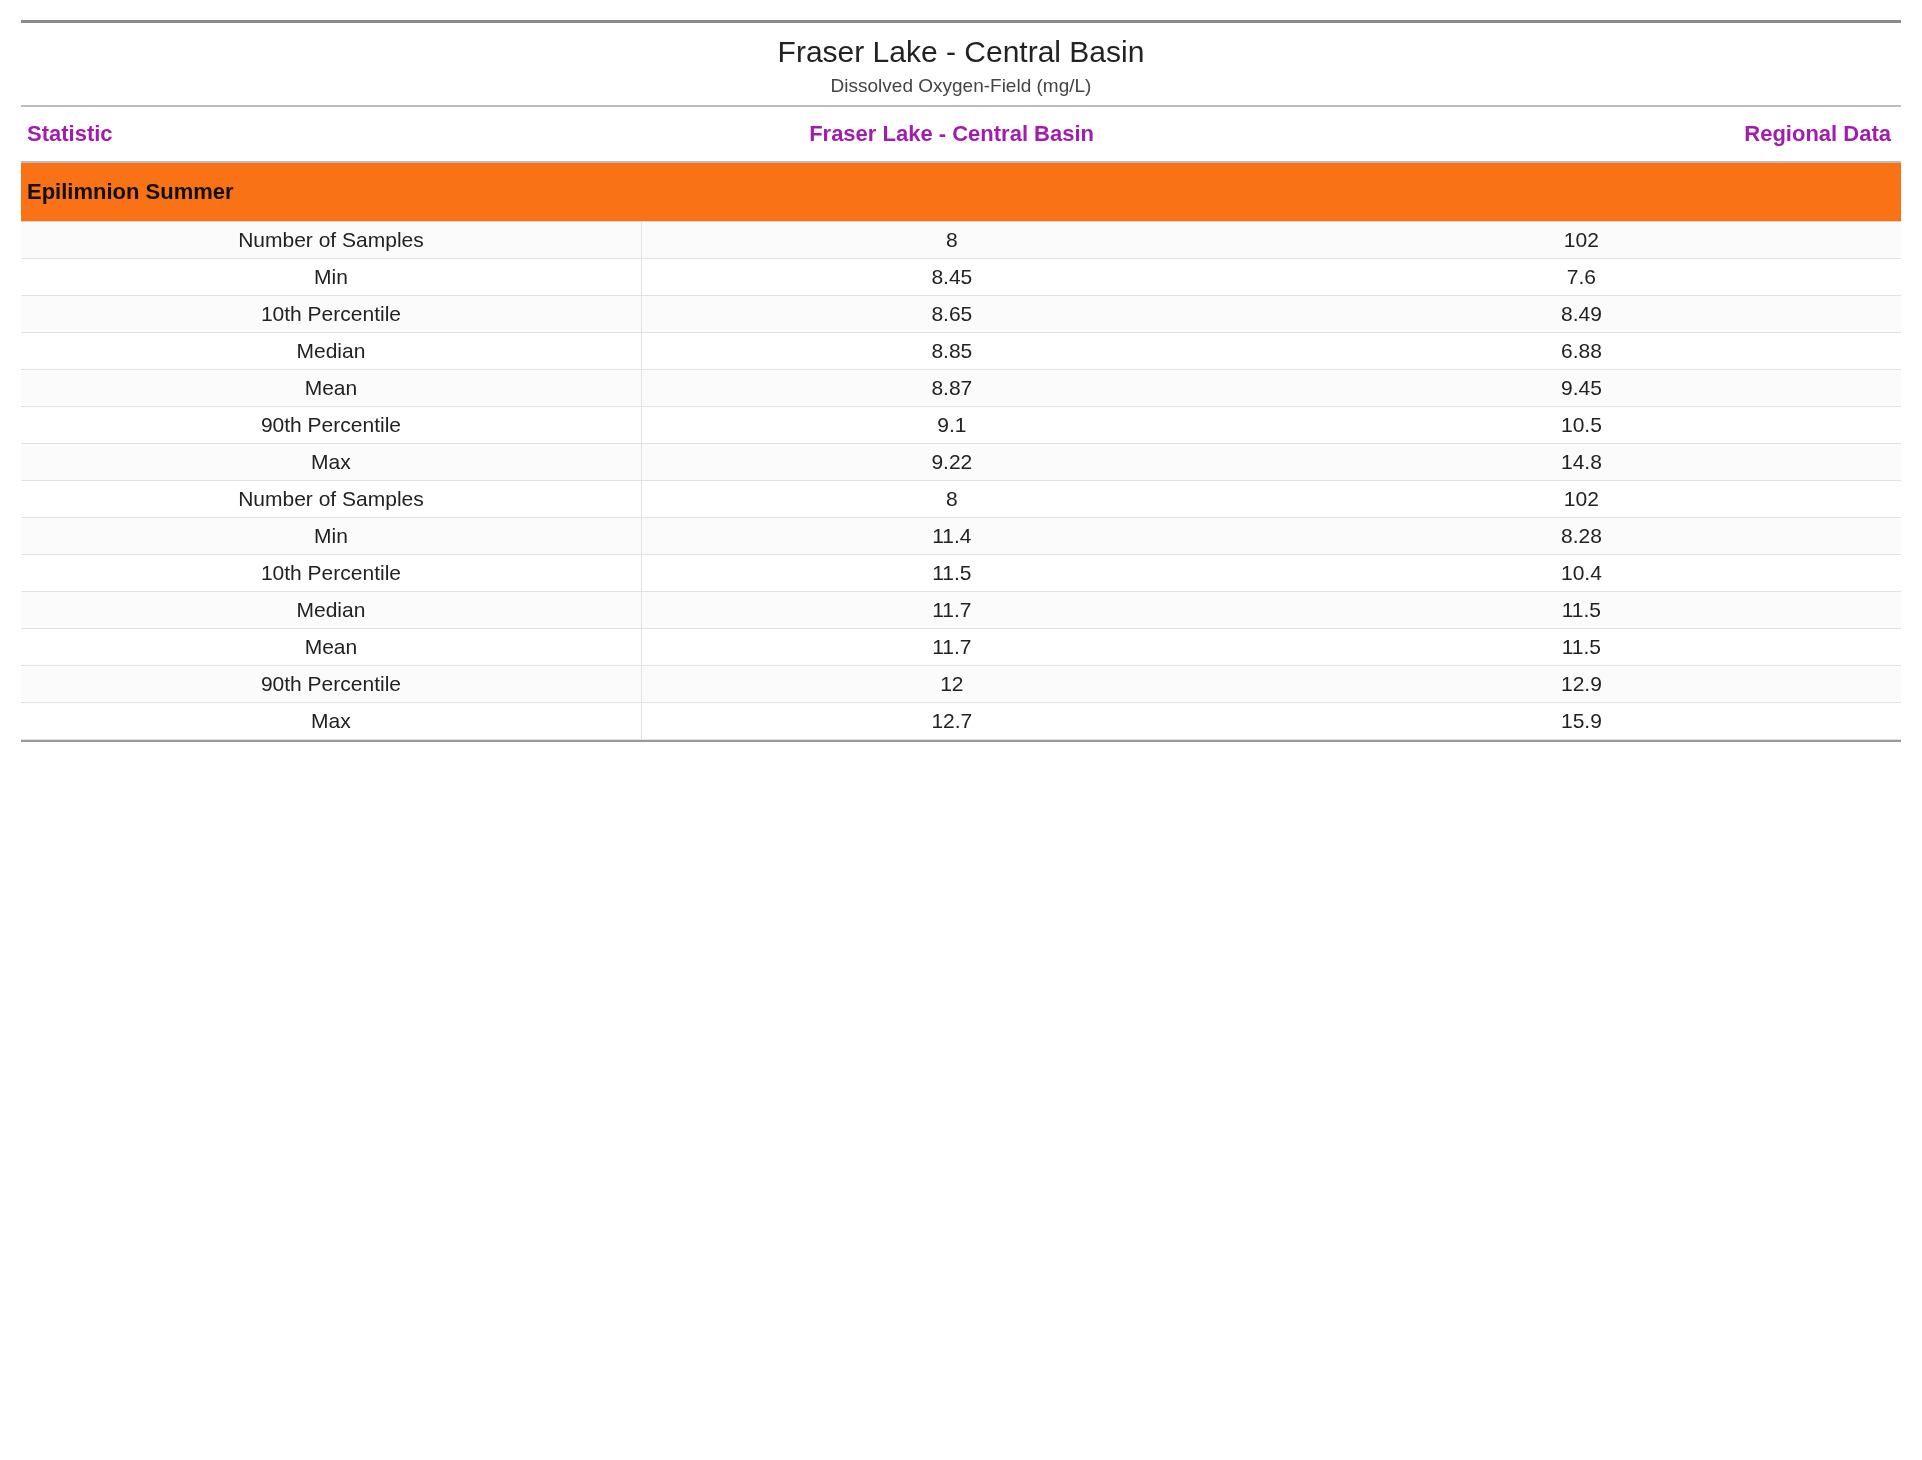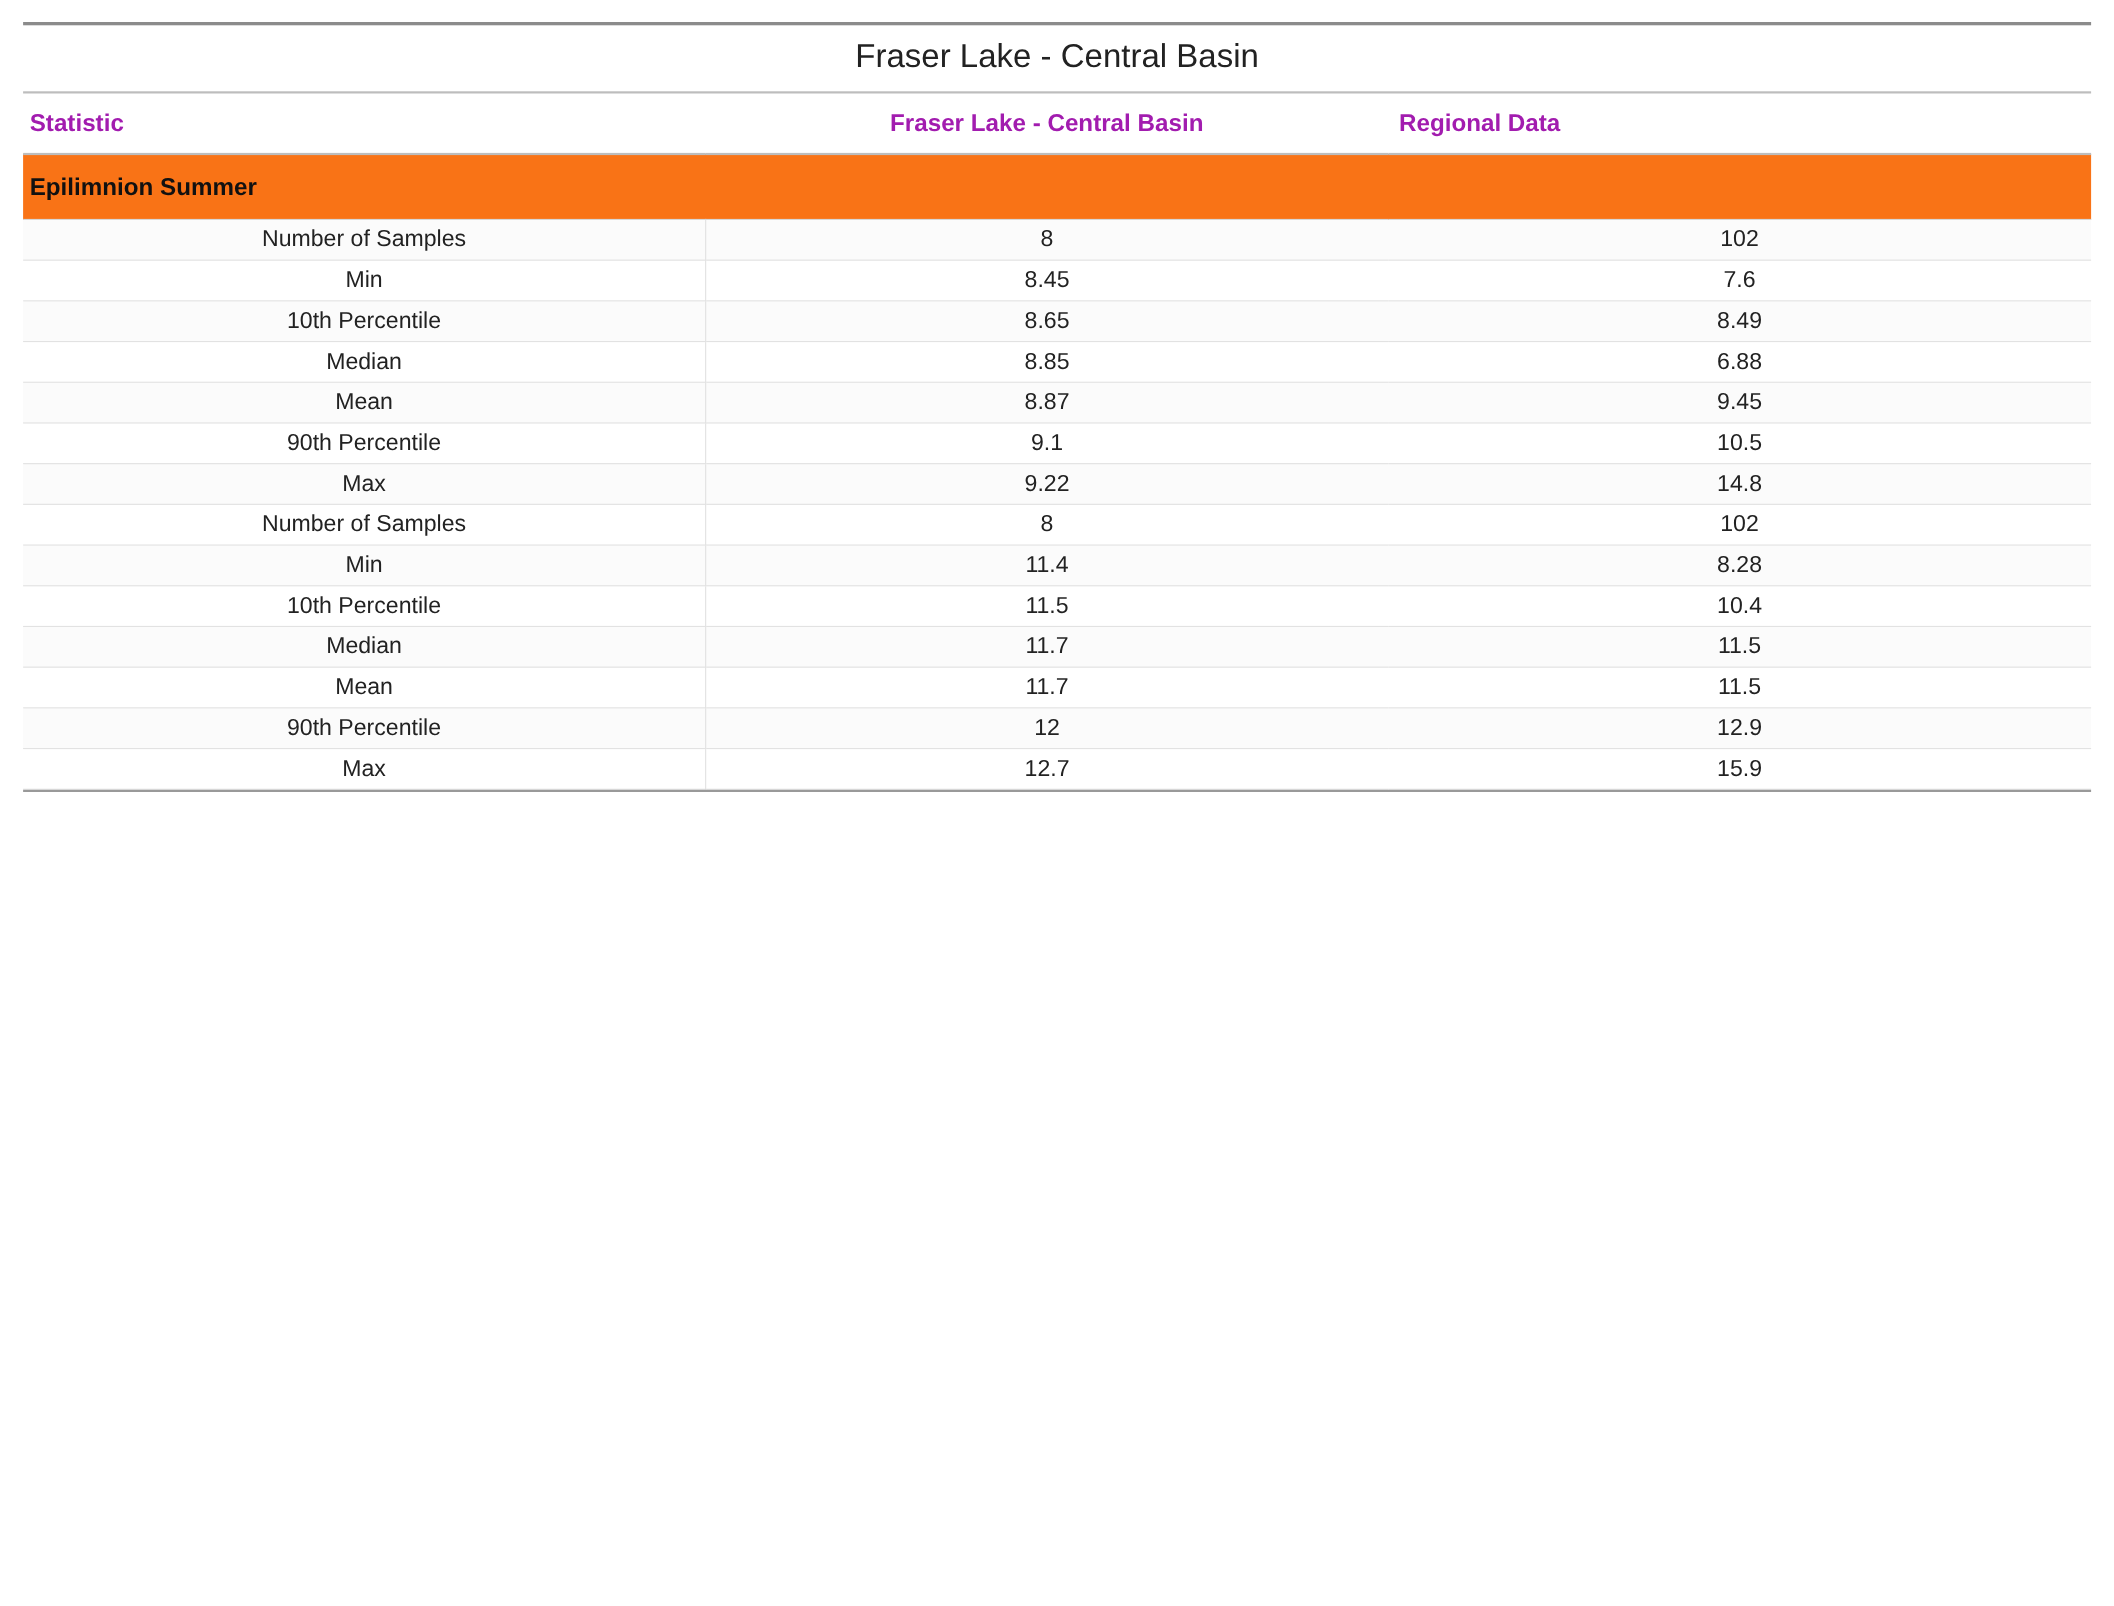--- a/index.html
+++ b/index.html
@@ -59,21 +59,21 @@
       width: 33%;
       text-align: left;
       padding-left: 6px;
     }
     thead th:nth-child(2) {
       width: 33%;
       text-align: center;
     }
     thead th:nth-child(3) {
       width: 34%;
-      text-align: left;
+      text-align: right;
     }
     .section-header td {
       background: #f97316;
       font-size: 22px;
       font-weight: 700;
       color: #111;
       padding: 16px 10px 16px 6px;
       border-top: 1px solid #d7d7d7;
       border-bottom: 1px solid #d7d7d7;
     }
@@ -97,20 +97,21 @@
     }
   </style>
 </head>
 <body>
 
 <div class="container">
   <div class="top-rule"></div>
 
   <div class="header">
     <div class="title">Fraser Lake - Central Basin</div>
+    <div class="subtitle">Dissolved Oxygen-Field (mg/L)</div>
   </div>
 
   <div class="header-rule"></div>
 
   <table>
     <thead>
       <tr>
         <th>Statistic</th>
         <th>Fraser Lake - Central Basin</th>
         <th>Regional Data</th>

